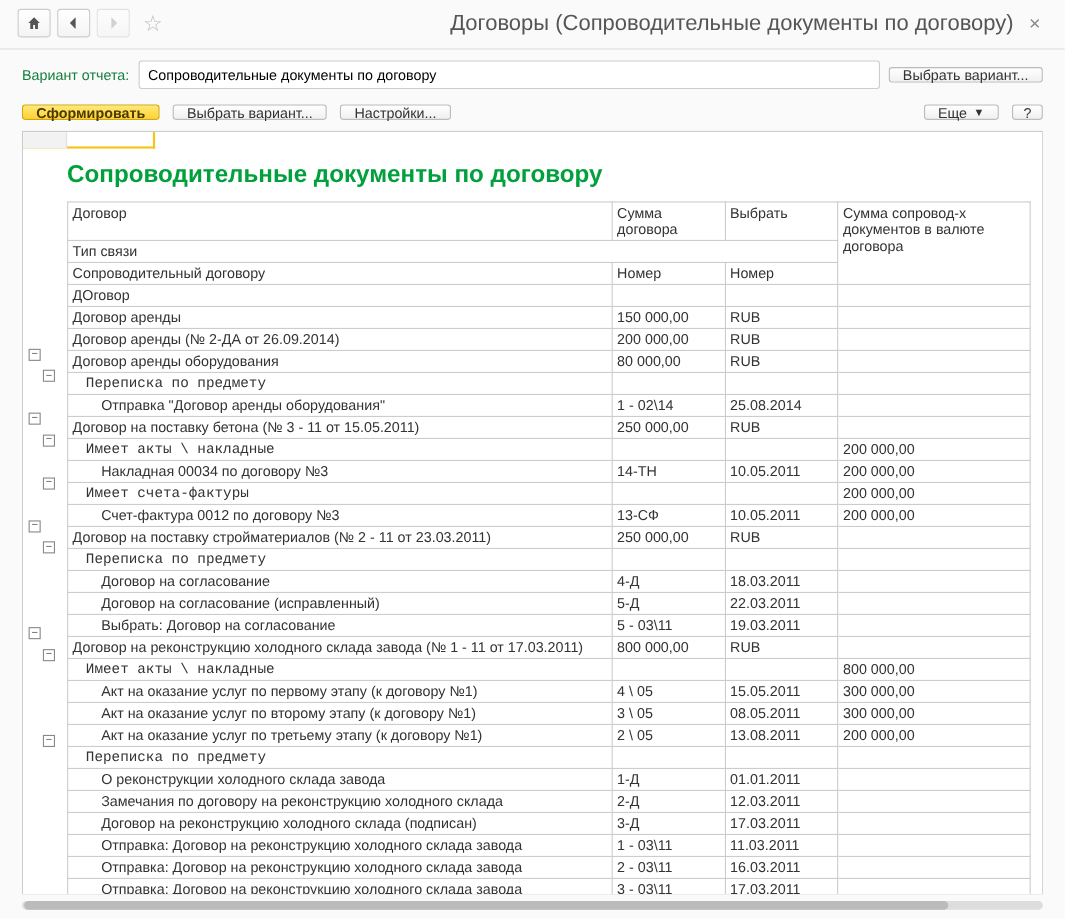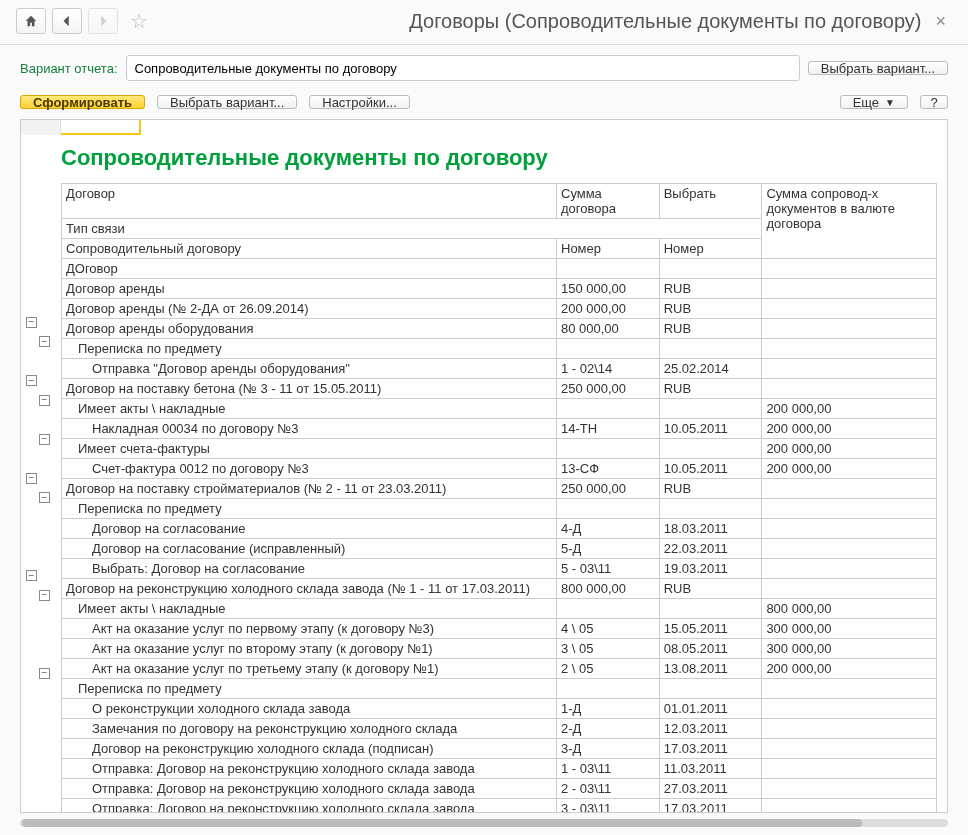--- a/index.html
+++ b/index.html
@@ -23,21 +23,21 @@
   .report-area { flex: 1; margin: 0 20px 6px 20px; border: 1px solid #ccc; background: #fff; overflow: auto; position: relative; }
   .corner-tab { position: absolute; top: 0; left: 0; width: 120px; height: 15px; border-right: 2px solid #f5c518; border-bottom: 2px solid #f5c518; background: #fff; z-index: 1; }
   .corner-spine { position: absolute; top: 0; left: 0; width: 40px; height: 15px; background: #f2f2f2; border-right: 1px solid #e0e0e0; z-index: 2; }
   .report-inner { padding-top: 15px; padding-left: 40px; padding-right: 10px; min-width: 100%; }
   .tree-gutter { position: absolute; top: 15px; left: 0; width: 40px; }
   .report-title { color: #00a03c; font-size: 22px; font-weight: bold; padding: 10px 0 12px 0; }
   table.report { border-collapse: collapse; width: 100%; table-layout: fixed; }
   table.report td, table.report th { border: 1px solid #ccc; padding: 2px 4px; font-size: 13px; color: #333; vertical-align: top; text-align: left; font-weight: normal; }
   table.report th { background: #fff; }
   .num { text-align: right; }
-  .indent1 { padding-left: 16px !important; }
+  .indent1 { padding-left: 16px !important; font-family: Liberation Mono, monospace; }
   .indent2 { padding-left: 30px !important; }
   .toggle { width: 11px; height: 11px; border: 1px solid #888; display: inline-flex; align-items: center; justify-content: center; font-size: 10px; line-height: 1; background: #fff; cursor: pointer; color: #555; position: absolute; }
   .scrollbar-h { height: 8px; background: #ddd; margin: 0 20px 8px 20px; border-radius: 4px; position: relative; }
   .scrollbar-h .thumb { position: absolute; height: 100%; left: 2px; width: 840px; background: #bbb; border-radius: 4px; }
 </style>
 </head>
 <body>
 <div class="window">
 
   <div class="titlebar">
@@ -136,21 +136,21 @@
             </tr>
             <tr>
               <td class="indent1">Переписка по предмету</td>
               <td></td>
               <td></td>
               <td></td>
             </tr>
             <tr>
               <td class="indent2">Отправка "Договор аренды оборудования"</td>
               <td>1 - 02\14</td>
-              <td>25.02.2014</td>
+              <td>25.08.2014</td>
               <td></td>
             </tr>
             <tr>
               <td>Договор на поставку бетона (№ 3 - 11 от 15.05.2011)</td>
               <td class="num">250 000,00</td>
               <td>RUB</td>
               <td></td>
             </tr>
             <tr>
               <td class="indent1">Имеет акты \ накладные</td>
@@ -212,21 +212,21 @@
               <td>RUB</td>
               <td></td>
             </tr>
             <tr>
               <td class="indent1">Имеет акты \ накладные</td>
               <td></td>
               <td></td>
               <td class="num">800 000,00</td>
             </tr>
             <tr>
-              <td class="indent2">Акт на оказание услуг по первому этапу (к договору №3)</td>
+              <td class="indent2">Акт на оказание услуг по первому этапу (к договору №1)</td>
               <td>4 \ 05</td>
               <td>15.05.2011</td>
               <td class="num">300 000,00</td>
             </tr>
             <tr>
               <td class="indent2">Акт на оказание услуг по второму этапу (к договору №1)</td>
               <td>3 \ 05</td>
               <td>08.05.2011</td>
               <td class="num">300 000,00</td>
             </tr>
@@ -262,21 +262,21 @@
             </tr>
             <tr>
               <td class="indent2">Отправка: Договор на реконструкцию холодного склада завода</td>
               <td>1 - 03\11</td>
               <td>11.03.2011</td>
               <td></td>
             </tr>
             <tr>
               <td class="indent2">Отправка: Договор на реконструкцию холодного склада завода</td>
               <td>2 - 03\11</td>
-              <td>27.03.2011</td>
+              <td>16.03.2011</td>
               <td></td>
             </tr>
             <tr>
               <td class="indent2">Отправка: Договор на реконструкцию холодного склада завода</td>
               <td>3 - 03\11</td>
               <td>17.03.2011</td>
               <td></td>
             </tr>
           </tbody>
       </table>

